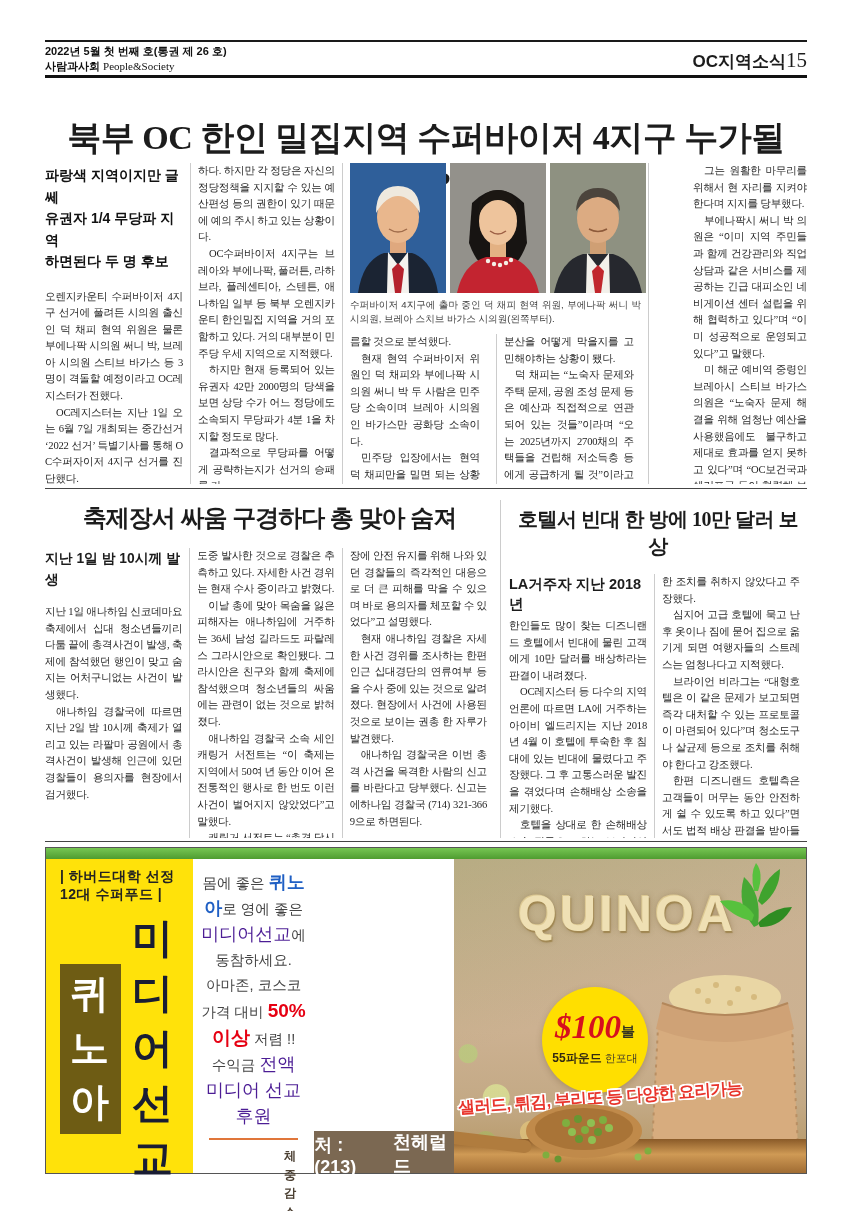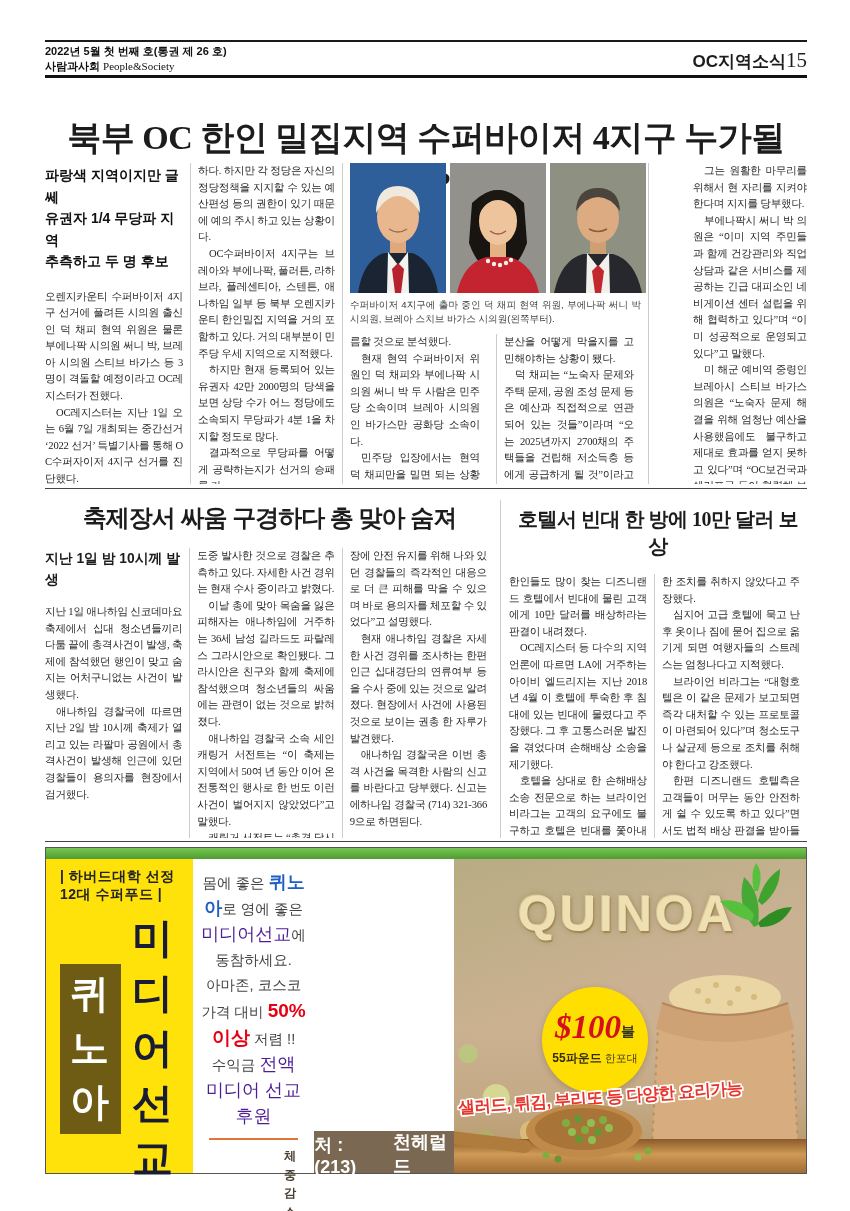--- a/index.html
+++ b/index.html
@@ -139,21 +139,21 @@
   </div>
   <div class="hdr-botline"></div>
 
   <h1 class="a1-head">북부 OC 한인 밀집지역 수퍼바이저 4지구 누가될까?</h1>
 
   <div class="a1 news">
     <div class="col c-narrow">
       <div class="sh">
         <div>파랑색 지역이지만 글쎄</div>
         <div>유권자 1/4 무당파 지역</div>
-        <div>추측하고 두 명 후보</div>
+        <div>하면된다 두 명 후보</div>
       </div>
       <p>오렌지카운티 수퍼바이저 4지구 선거에 풀려든 시의원 출신인 덕 채피 현역 위원은 물론 부에나팍 시의원 써니 박, 브레아 시의원 스티브 바가스 등 3명이 격돌할 예정이라고 OC레지스터가 전했다.</p>
       <p class="ind">OC레지스터는 지난 1일 오는 6월 7일 개최되는 중간선거 ‘2022 선거’ 특별기사를 통해 OC수퍼자이저 4지구 선거를 진단했다.</p>
 
     </div>
 
     <div class="col c-narrow">
       <p>하다. 하지만 각 정당은 자신의 정당정책을 지지할 수 있는 예산편성 등의 권한이 있기 때문에 예의 주시 하고 있는 상황이다.</p>
       <p class="ind">OC수퍼바이저 4지구는 브레아와 부에나팍, 풀러튼, 라하브라, 플레센티아, 스텐튼, 애나하임 일부 등 북부 오렌지카운티 한인밀집 지역을 거의 포함하고 있다. 거의 대부분이 민주당 우세 지역으로 지적했다.</p>
       <p class="ind">하지만 현재 등록되어 있는 유권자 42만 2000명의 당색을 보면 상당 수가 어느 정당에도 소속되지 무당파가 4분 1을 차지할 정도로 많다.</p>
@@ -250,20 +250,21 @@
           <p class="ind">현재 애나하임 경찰은 자세한 사건 경위를 조사하는 한편 인근 십대경단의 연류여부 등을 수사 중에 있는 것으로 알려졌다. 현장에서 사건에 사용된 것으로 보이는 권총 한 자루가 발견했다.</p>
           <p class="ind">애나하임 경찰국은 이번 총격 사건을 목격한 사람의 신고를 바란다고 당부했다. 신고는 에하나임 경찰국 (714) 321-3669으로 하면된다.</p>
         </div>
       </div>
     </div>
 
     <div class="a3">
       <h2 class="a3-head">호텔서 빈대 한 방에 10만 달러 보상</h2>
       <div class="a3-cols">
         <div class="col">
+          <div class="sh3">LA거주자 지난 2018년</div>
           <p>한인들도 많이 찾는 디즈니랜드 호텔에서 빈대에 물린 고객에게 10만 달러를 배상하라는 판결이 내려졌다.</p>
           <p class="ind">OC레지스터 등 다수의 지역 언론에 따르면 LA에 거주하는 아이비 엘드리지는 지난 2018년 4월 이 호텔에 투숙한 후 침대에 있는 빈대에 물렸다고 주장했다. 그 후 고통스러운 발진을 겪었다며 손해배상 소송을 제기했다.</p>
           <p class="ind">호텔을 상대로 한 손해배상 소송 전문으로 하는 브라이언 비라그는 고객의 요구에도 불구하고 호텔은 빈대를 쫓아내기 위한 충분</p>
         </div>
         <div class="col">
           <p>한 조치를 취하지 않았다고 주장했다.</p>
           <p class="ind">심지어 고급 호텔에 묵고 난 후 옷이나 짐에 묻어 집으로 옮기게 되면 여행자들의 스트레스는 엄청나다고 지적했다.</p>
           <p class="ind">브라이언 비라그는 “대형호텔은 이 같은 문제가 보고되면 즉각 대처할 수 있는 프로토콜이 마련되어 있다”며 청소도구나 살균제 등으로 조치를 취해야 한다고 강조했다.</p>
           <p class="ind">한편 디즈니랜드 호텔측은 고객들이 머무는 동안 안전하게 쉴 수 있도록 하고 있다”면서도 법적 배상 판결을 받아들였다.</p>
         </div>

